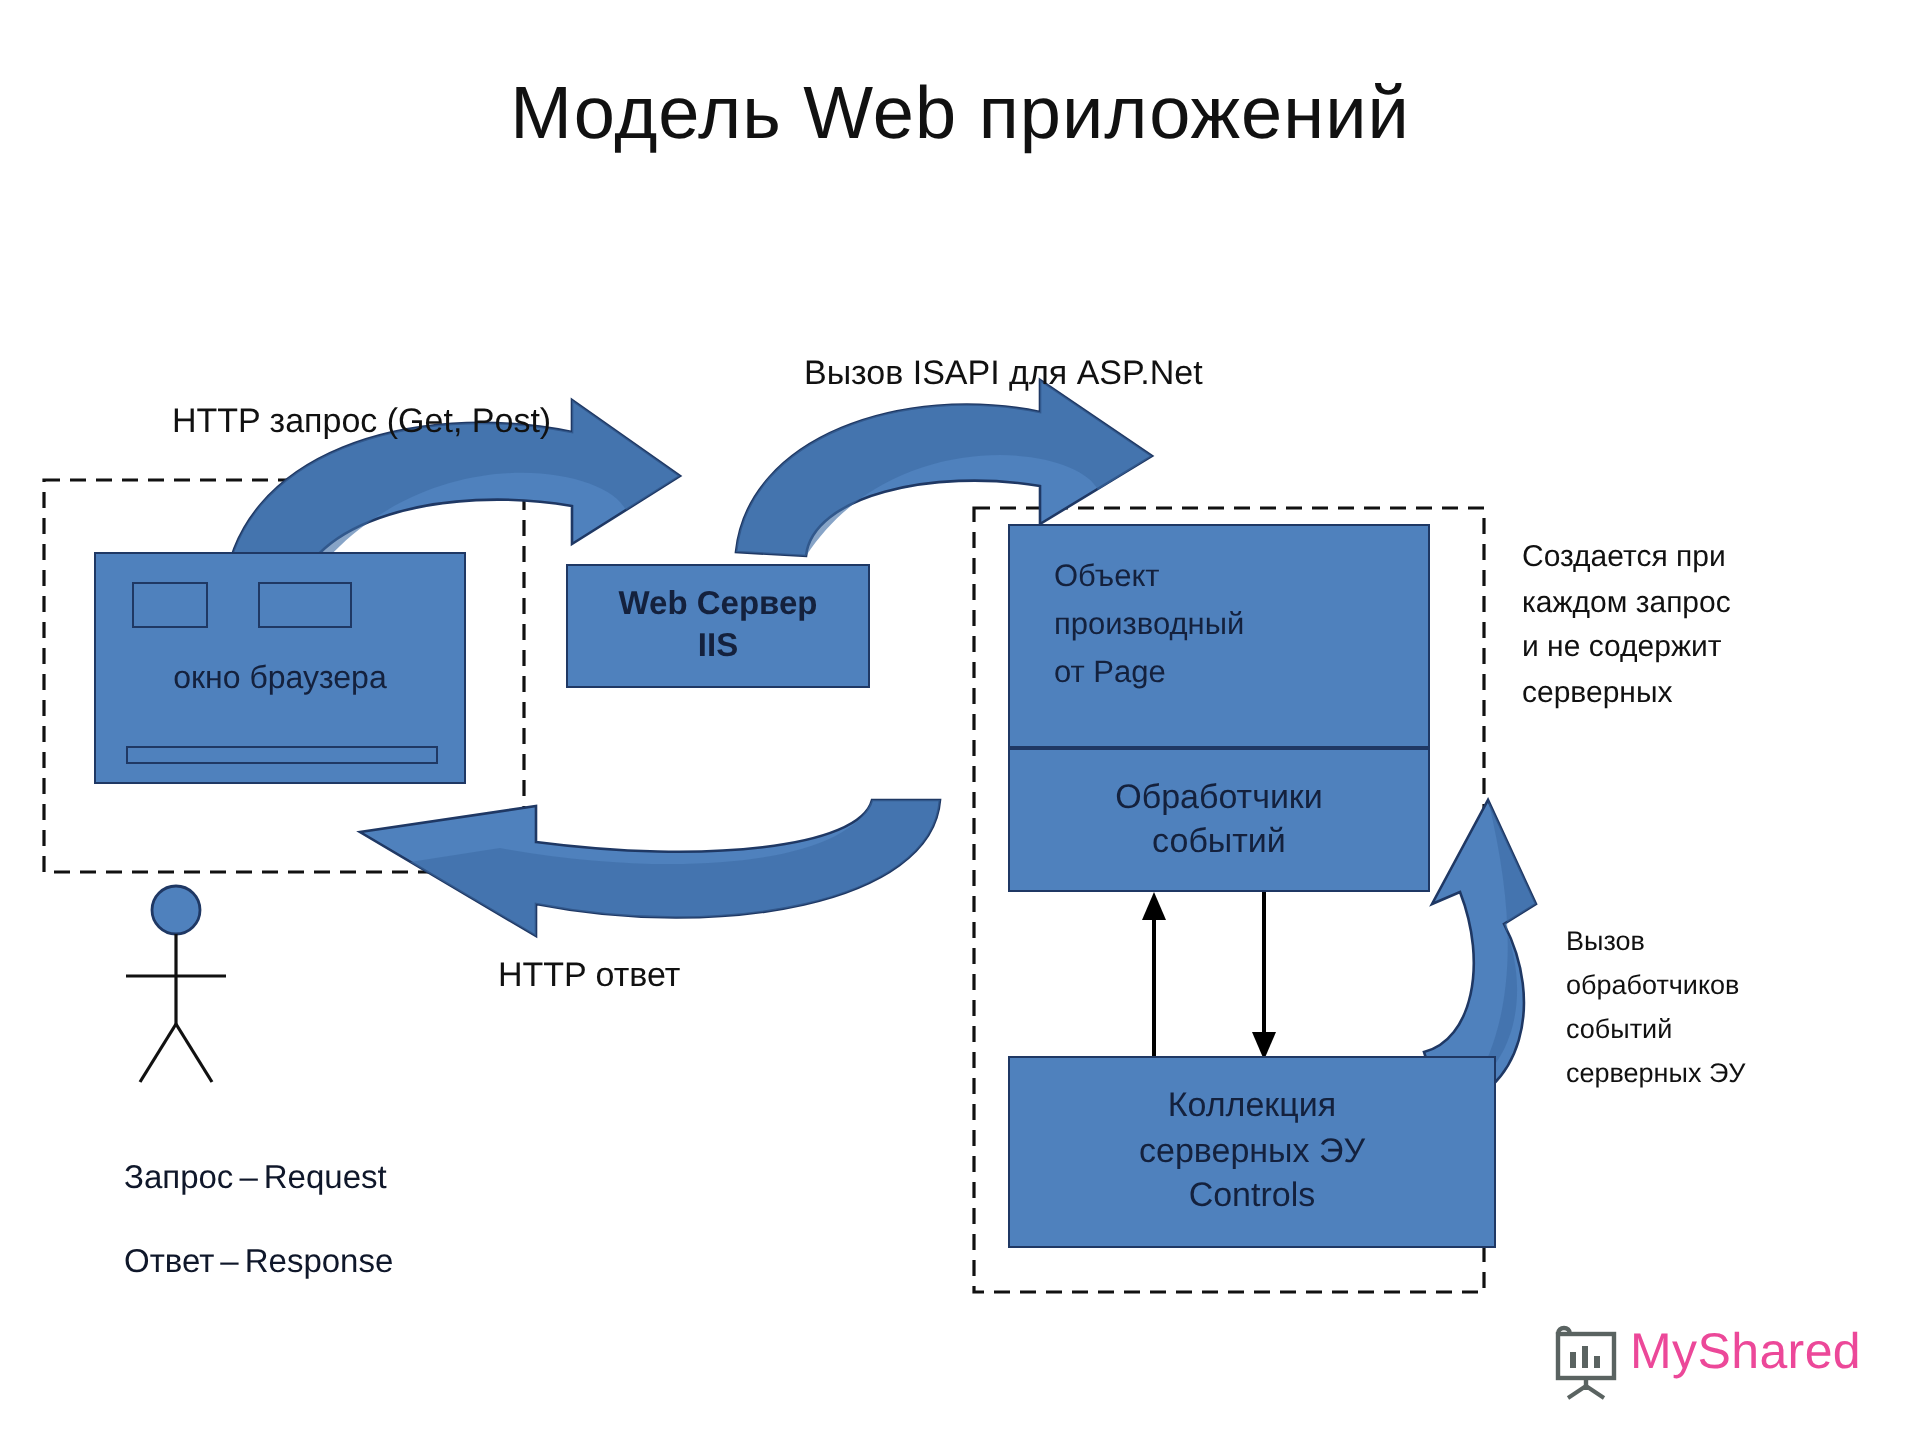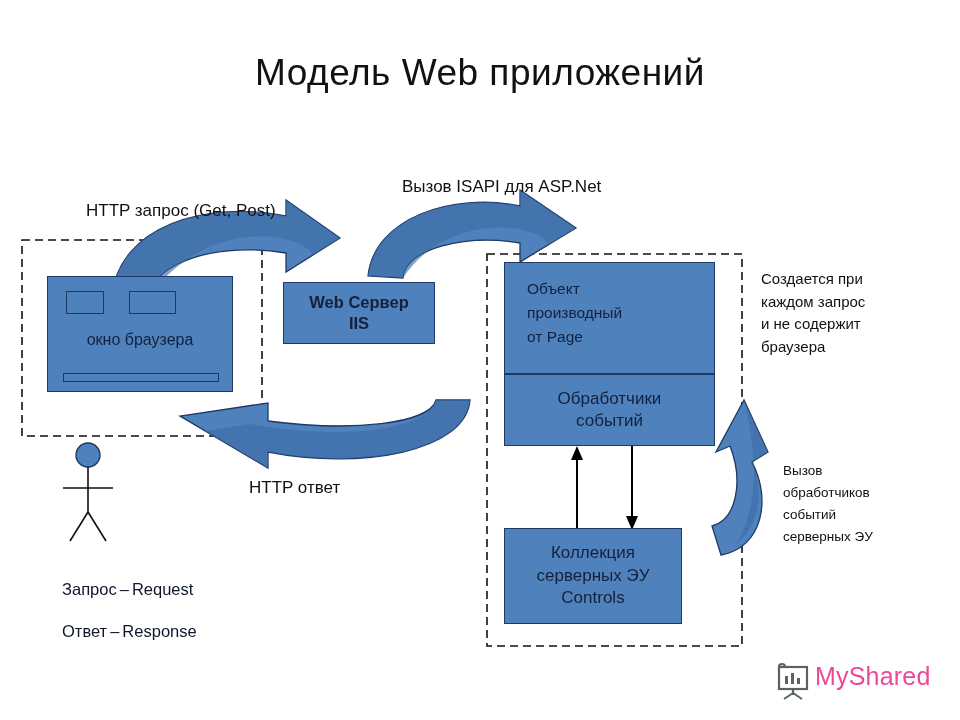--- a/index.html
+++ b/index.html
@@ -20,21 +20,21 @@
     position: absolute;
     left: 0; top: 0;
     width: 960px;
     height: 720px;
   }
 
   
   .title {
     position: absolute;
     left: 0;
-    top: 52px;
+    top: 36px;
     width: 960px;
     text-align: center;
     font-size: 37px;
     font-weight: 400;
     letter-spacing: 0.5px;
     color: #111111;
     white-space: nowrap;
   }
 
   
@@ -146,21 +146,21 @@
   
   .event-handlers {
     left: 504px; top: 374px;
     width: 211px; height: 72px;
     font-size: 17px;
     line-height: 1.3;
   }
   
   .controls {
     left: 504px; top: 528px;
-    width: 178px; height: 96px;
+    width: 244px; height: 96px;
     font-size: 17px;
     line-height: 1.32;
   }
 
   
   .watermark {
     position: absolute;
     left: 772px; top: 657px;
     display: flex;
     align-items: center;
@@ -319,21 +319,21 @@
       <div>Коллекция</div>
       <div>серверных ЭУ</div>
       <div>Controls</div>
     </div>
   </div>
 
   <div class="note note-created">
     <div>Создается при</div>
     <div>каждом запрос</div>
     <div>и не содержит</div>
-    <div>браузера</div>
+    <div>серверных</div>
   </div>
 
   <div class="note note-handlers">
     <div>Вызов</div>
     <div>обработчиков</div>
     <div>событий</div>
     <div>серверных ЭУ</div>
   </div>
 
   <div class="legend legend-request">

